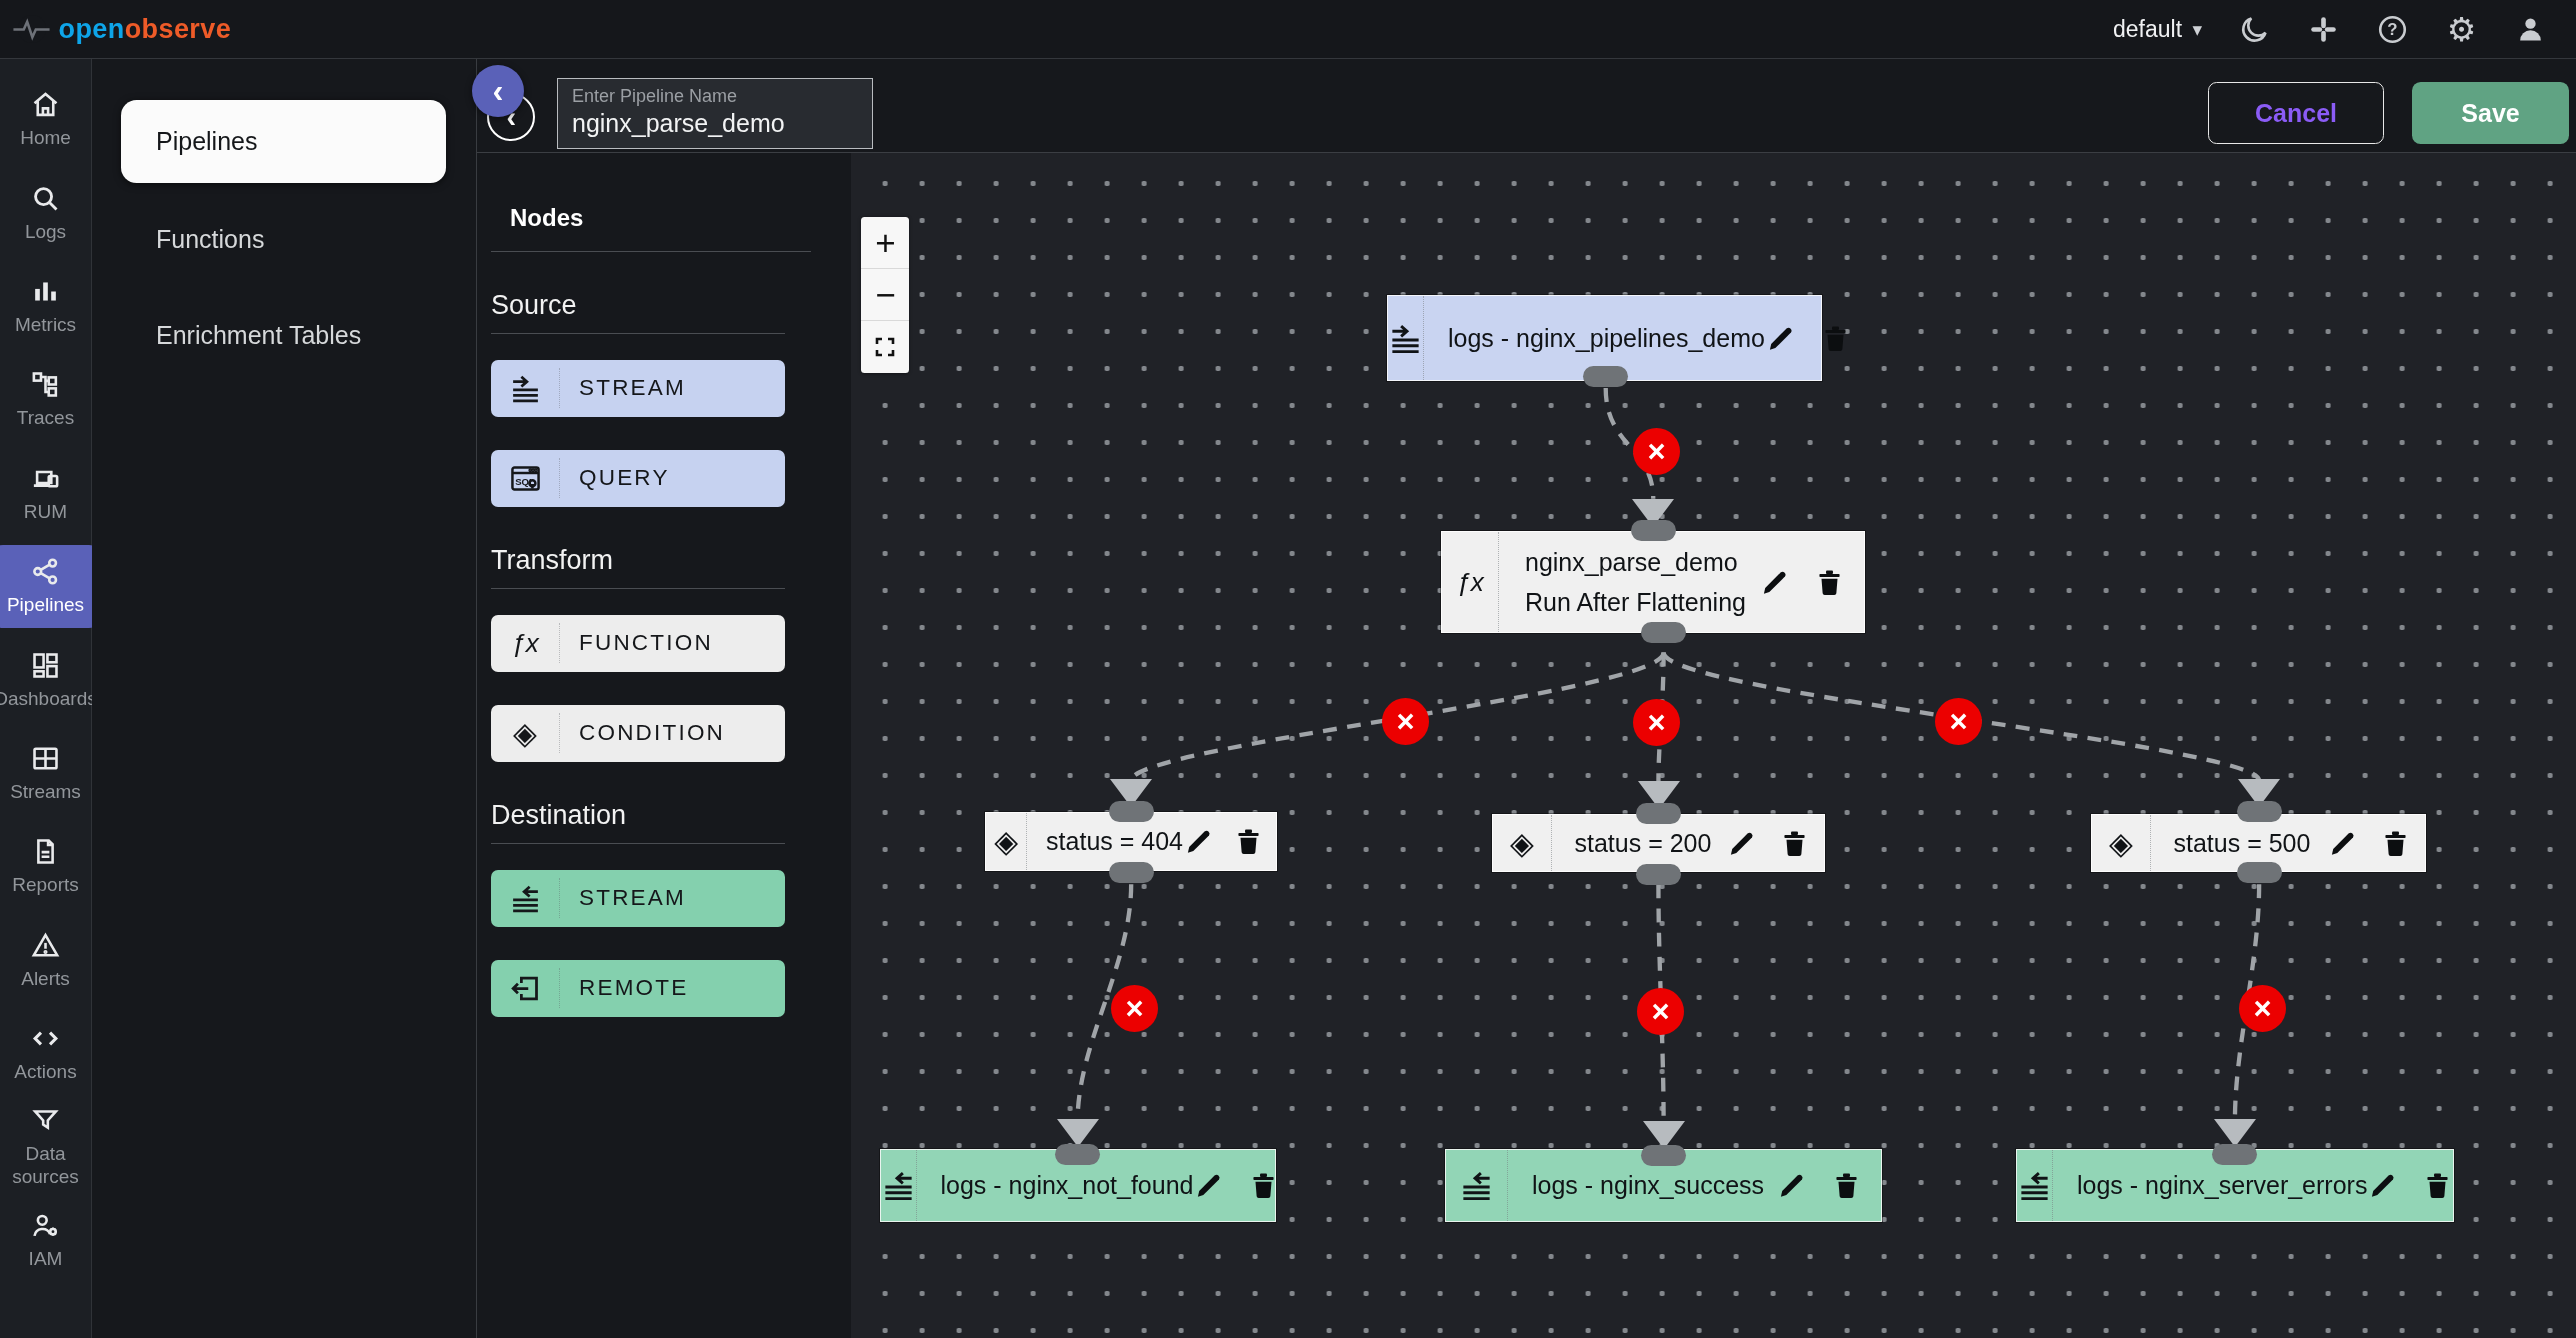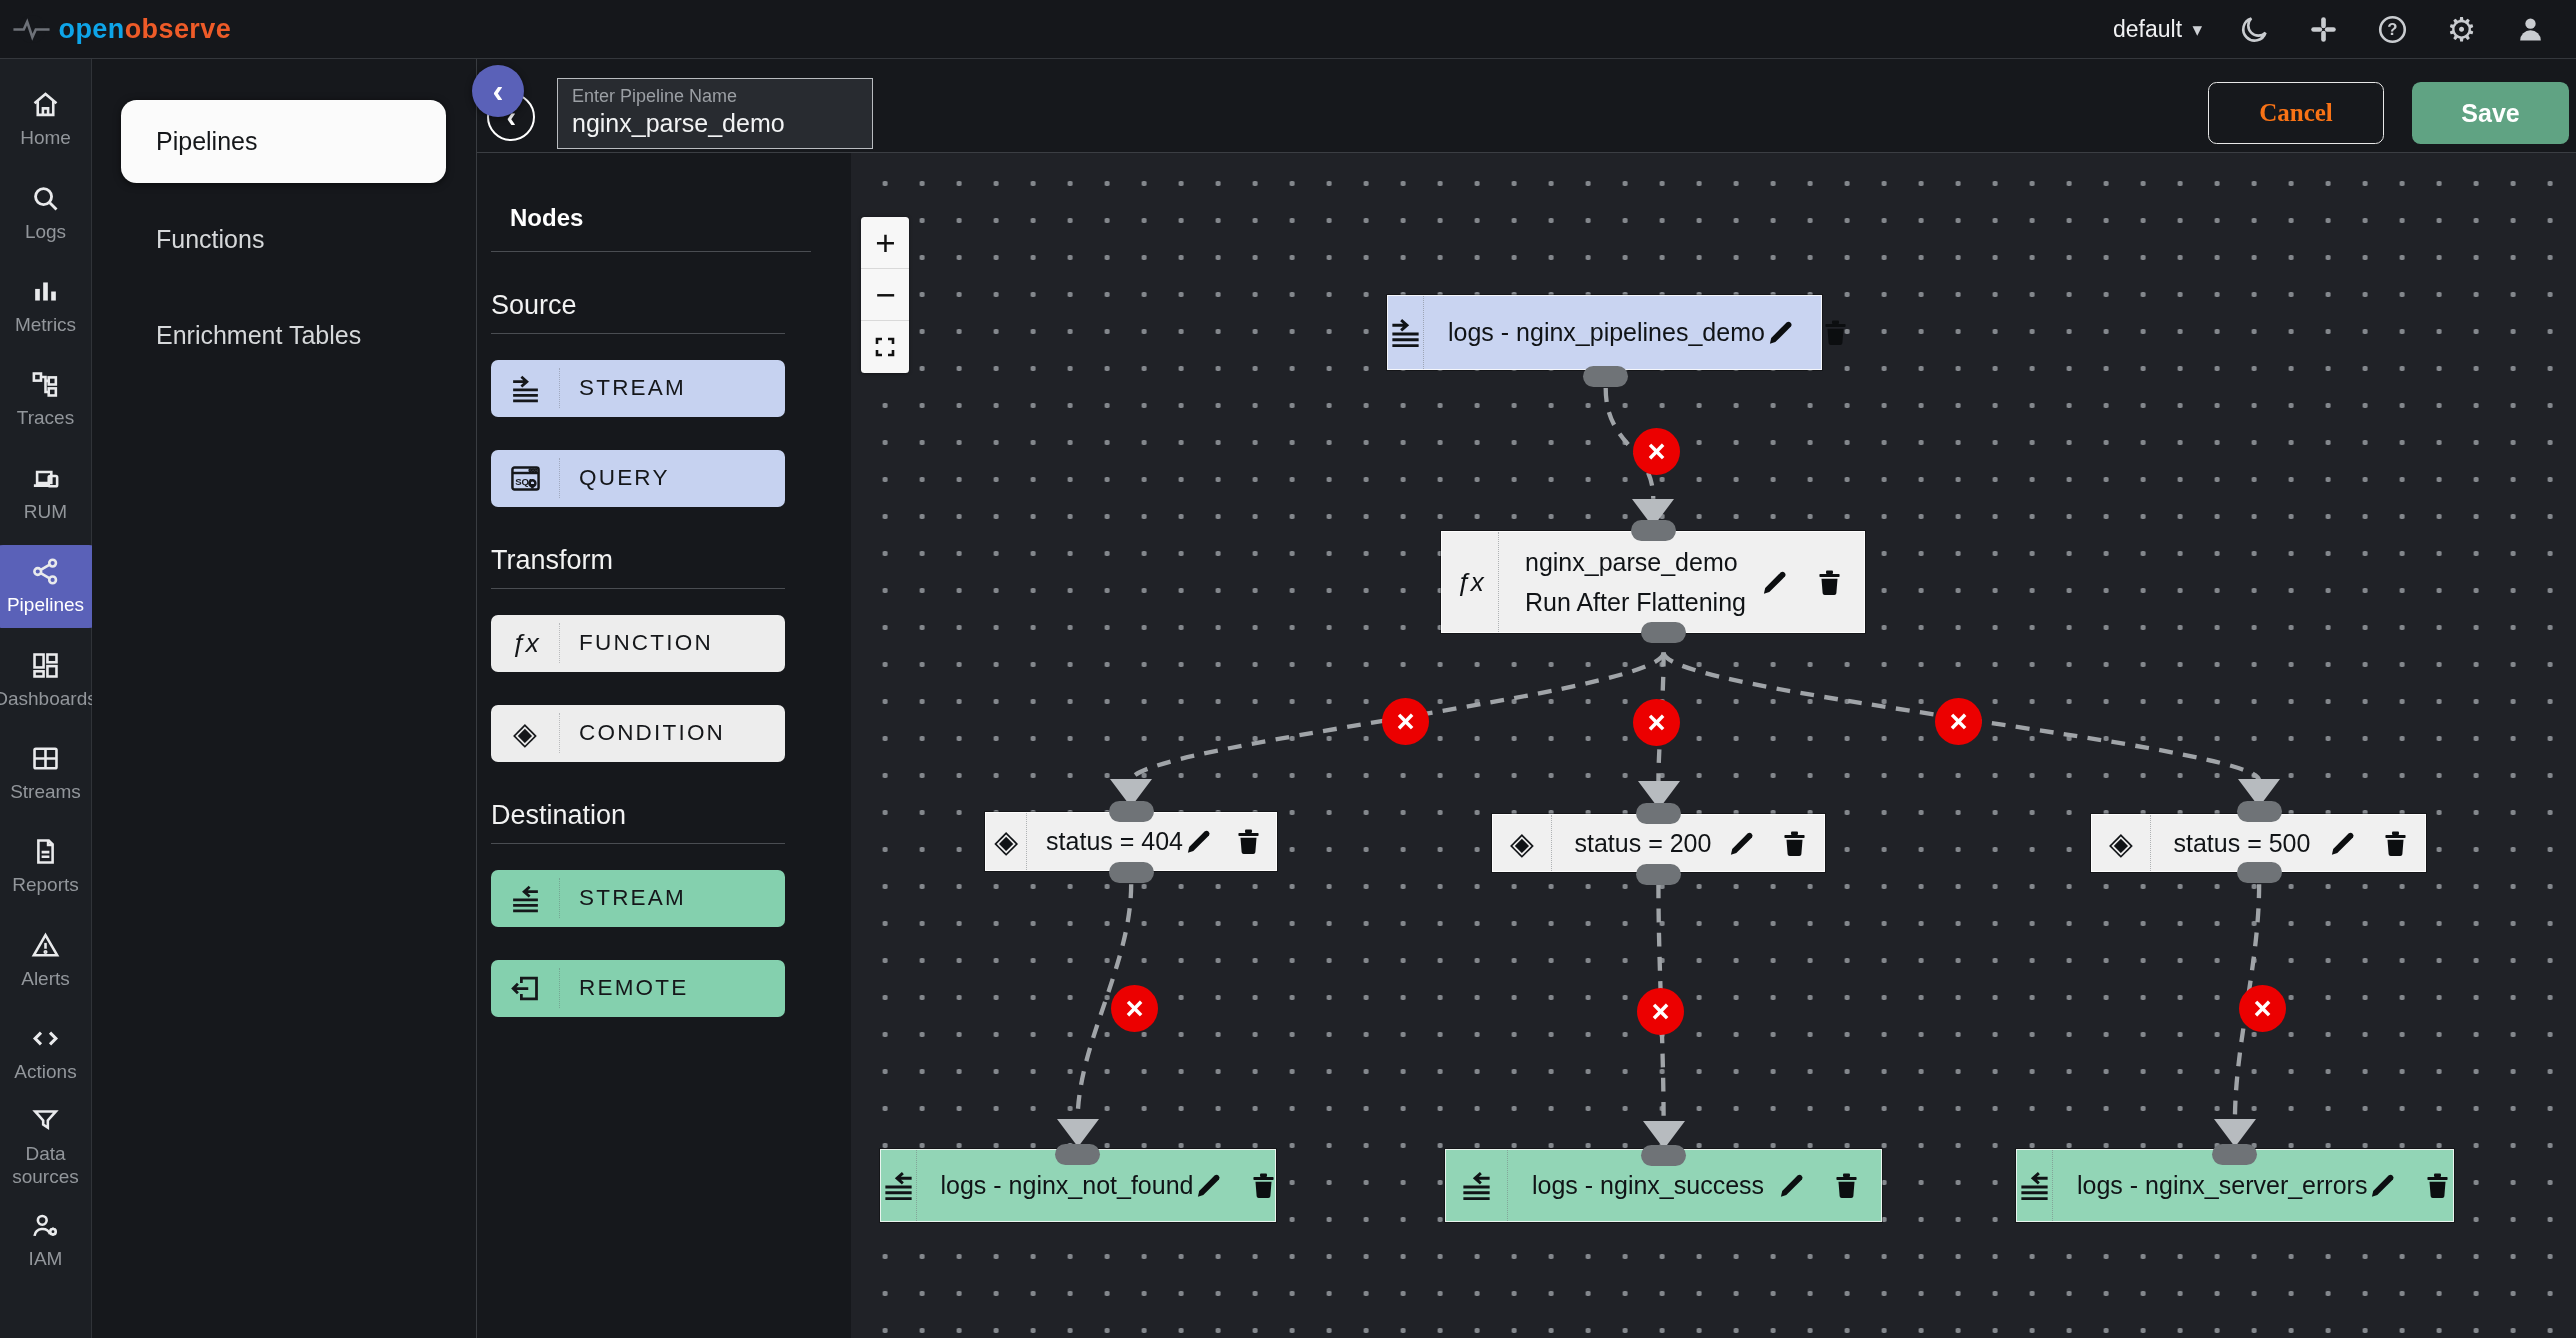--- a/index.html
+++ b/index.html
@@ -45,21 +45,21 @@
 
   
   .main { flex:1; position:relative; background:#16181c; border-left:1.7px solid #393c41; display:flex; flex-direction:column; }
   .edit-header { height:94px; position:relative; border-bottom:0.9px solid #3b3e43; }
   .back-btn { position:absolute; left:10.4px; top:34px; width:48px; height:48px; border:2.6px solid #fff; border-radius:50%; display:flex; align-items:center; justify-content:center; color:#fff; font-size:29px; font-weight:700; cursor:pointer; }
   .name-box { position:absolute; left:80px; top:19px; width:316px; height:71px; background:#282b30; border:1.7px solid #b9bcc0; padding:7px 0 0 14px; }
   .name-label { font-size:18px; color:#9b9fa4; }
   .name-input { width:285px; background:transparent; border:none; outline:none; color:#f2f3f4; font-size:25px; font-family:"Liberation Sans",sans-serif; margin-top:1.7px; }
   .hdr-actions { position:absolute; right:7px; top:23px; display:flex; gap:28px; }
   .btn { height:62px; border-radius:8.6px; display:flex; align-items:center; justify-content:center; font-size:25px; font-weight:700; cursor:pointer; }
-  .btn-cancel { width:176px; border:1.7px solid #e8e8e8; color:#f97316; background:transparent;font-family:Liberation Serif, serif; }
+  .btn-cancel { width:176px; border:1.7px solid #e8e8e8; color:#8b5cf6; background:transparent; }
   .btn-save { width:157px; background:#60a383; color:#fff; border:none; }
 
   .content-row { flex:1; display:flex; }
 
   
   .palette { width:374px; padding-left:14px; }
   .palette-title { margin:51px 0 0 19px; font-size:24px; font-weight:700; color:#fff; }
   .pdiv { height:0.9px; background:#4a4d52; margin-top:19px; }
   .pdiv.w1 { width:320px; }
   .pdiv.w2 { width:294px; margin-top:12px; }
@@ -383,21 +383,21 @@
         </div>
 
         <div class="arrow" style="left:781px;top:346px;"></div>
         <div class="arrow" style="left:259px;top:626px;"></div>
         <div class="arrow" style="left:787px;top:628px;"></div>
         <div class="arrow" style="left:1387px;top:626px;"></div>
         <div class="arrow" style="left:206px;top:966px;"></div>
         <div class="arrow" style="left:792px;top:968px;"></div>
         <div class="arrow" style="left:1363px;top:966px;"></div>
 
-        <div class="fnode n-source" style="left:536px;top:142px;width:435px;height:75px;">
+        <div class="fnode n-source" style="left:536px;top:142px;width:435px;height:86px;">
           <span class="nicell" style="width:64px;">
             <svg viewBox="0 0 24 24" fill="none" stroke="currentColor" stroke-width="2">
                 <path d="M3 7h10M9 3.5 13 7l-4 3.5M3 13h18M3 17h18M3 21h18"></path>
               </svg>
           </span>
           <span class="nlabel">logs - nginx_pipelines_demo</span>
           <span class="act pencil">
             <svg viewBox="0 0 24 24" fill="currentColor">
                 <path d="M3.8 20.8l1-4.6L16.9 4.1a2.3 2.3 0 0 1 3.2 3.2L8 19.4l-4.2 1.4Z"></path>
               </svg>

